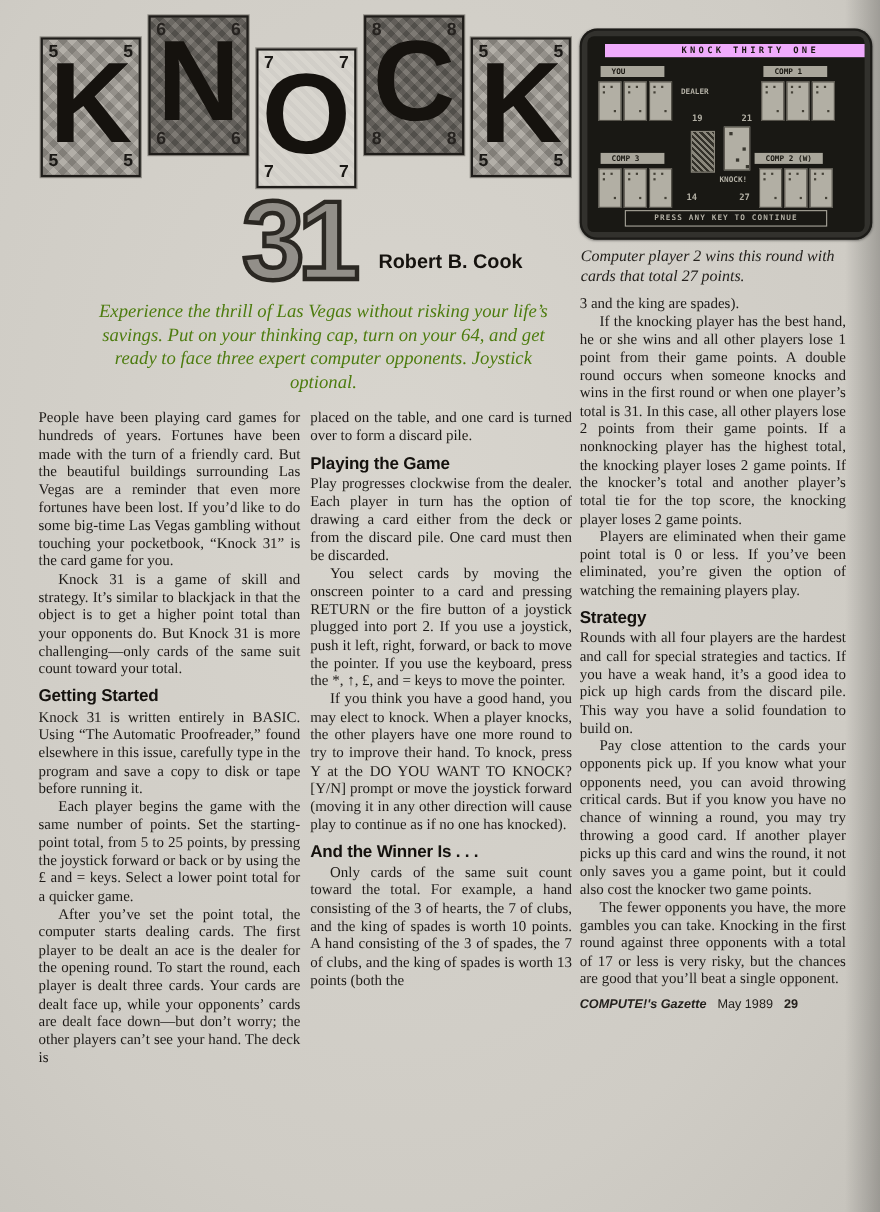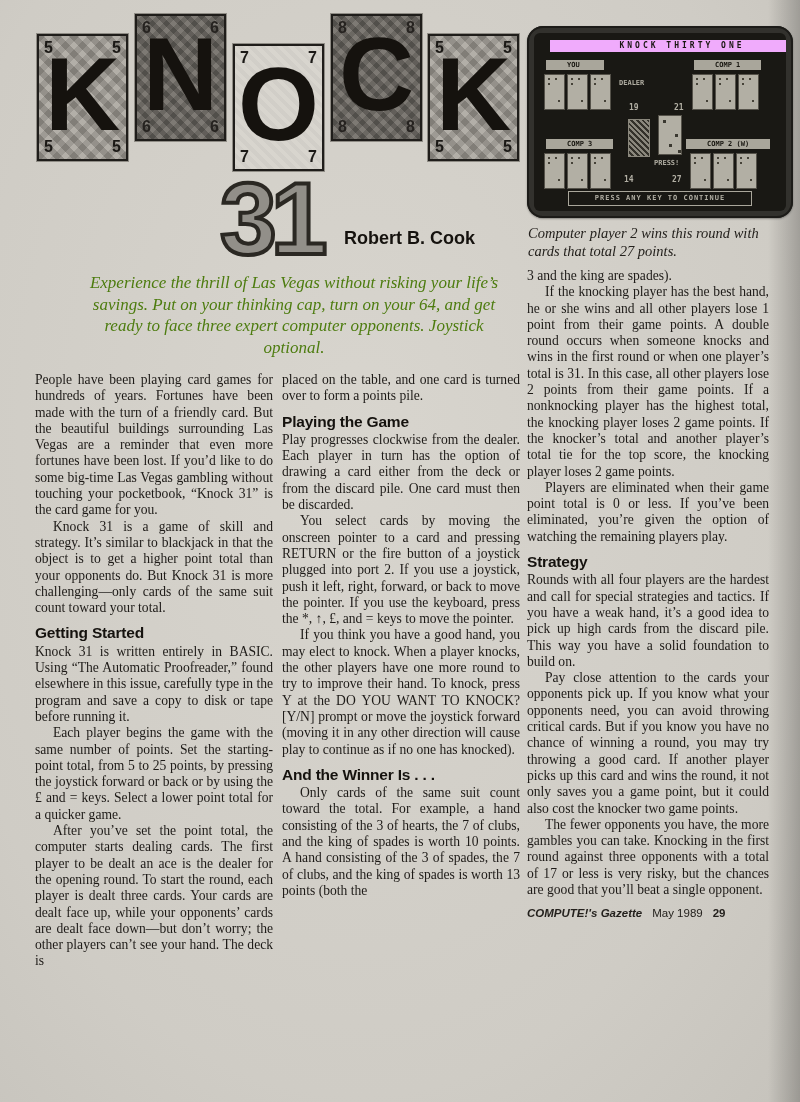--- a/index.html
+++ b/index.html
@@ -71,21 +71,21 @@
     position:relative; width:252px; height:178px; background:#191814;
     border-radius:6px; overflow:hidden;
     font-family:"DejaVu Sans Mono", monospace; color:#b2afa4;
   }
   .s-title {
     position:absolute; left:16px; top:7px; width:264px; height:12px;
     background:#f0abfc; color:#181610; font-size:8px; font-weight:700;
     text-align:center; line-height:12px; letter-spacing:3px; white-space:nowrap; overflow:hidden;
   }
   .s-label {
-    position:absolute; height:10px; min-width:58px; padding:0 21px;
+    position:absolute; height:10px; min-width:58px; padding:0 10px;
     background:#a9a69b; color:#181610; font-size:7px; font-weight:700; line-height:10px;
   }
   .lbl-you  { left:12px;  top:27px; }
   .lbl-c1   { left:160px; top:27px; }
   .lbl-c3   { left:12px;  top:106px; }
   .lbl-c2   { left:152px; top:106px; }
   .hand { position:absolute; display:flex; gap:2px; }
   .hand-you { left:10px;  top:41px; }
   .hand-c1  { left:158px; top:41px; }
   .hand-c3  { left:10px;  top:120px; }
@@ -234,21 +234,21 @@
       <div class="mini"></div>
       <div class="mini"></div>
       <div class="mini"></div>
     </div>
 
     <div class="s-dealer">DEALER</div>
     <div class="s-score sc-you">19</div>
     <div class="s-score sc-c1">21</div>
     <div class="s-score sc-c3">14</div>
     <div class="s-score sc-c2">27</div>
-    <div class="s-knock">PRESS!</div>
+    <div class="s-knock">KNOCK!</div>
 
     <div class="deck"></div>
     <div class="upcard"></div>
 
     <div class="s-status">PRESS ANY KEY TO CONTINUE</div>
   </div>
 </div>
 <p class="caption">Computer player 2 wins this round with cards that total 27 points.</p>
 
 <p class="intro">Experience the thrill of Las Vegas without risking your life’s savings. Put on your thinking cap, turn on your 64, and get ready to face three expert computer opponents. Joystick optional.</p>
@@ -256,21 +256,21 @@
 <div class="col col-1">
   <p class="first">People have been playing card games for hundreds of years. Fortunes have been made with the turn of a friendly card. But the beautiful buildings surrounding Las Vegas are a reminder that even more fortunes have been lost. If you’d like to do some big-time Las Vegas gambling without touching your pocketbook, “Knock 31” is the card game for you.</p>
   <p>Knock 31 is a game of skill and strategy. It’s similar to blackjack in that the object is to get a higher point total than your opponents do. But Knock 31 is more challenging—only cards of the same suit count toward your total.</p>
   <h3>Getting Started</h3>
   <p class="first">Knock 31 is written entirely in BASIC. Using “The Automatic Proofreader,” found elsewhere in this issue, carefully type in the program and save a copy to disk or tape before running it.</p>
   <p>Each player begins the game with the same number of points. Set the starting-point total, from 5 to 25 points, by pressing the joystick forward or back or by using the £ and = keys. Select a lower point total for a quicker game.</p>
   <p>After you’ve set the point total, the computer starts dealing cards. The first player to be dealt an ace is the dealer for the opening round. To start the round, each player is dealt three cards. Your cards are dealt face up, while your opponents’ cards are dealt face down—but don’t worry; the other players can’t see your hand. The deck is</p>
 </div>
 
 <div class="col col-2">
-  <p class="first">placed on the table, and one card is turned over to form a points pile.</p>
+  <p class="first">placed on the table, and one card is turned over to form a discard pile.</p>
   <h3>Playing the Game</h3>
   <p class="first">Play progresses clockwise from the dealer. Each player in turn has the option of drawing a card either from the deck or from the discard pile. One card must then be discarded.</p>
   <p>You select cards by moving the onscreen pointer to a card and pressing RETURN or the fire button of a joystick plugged into port 2. If you use a joystick, push it left, right, forward, or back to move the pointer. If you use the keyboard, press the *, ↑, £, and = keys to move the pointer.</p>
   <p>If you think you have a good hand, you may elect to knock. When a player knocks, the other players have one more round to try to improve their hand. To knock, press Y at the DO YOU WANT TO KNOCK? [Y/N] prompt or move the joystick forward (moving it in any other direction will cause play to continue as if no one has knocked).</p>
   <h3>And the Winner Is . . .</h3>
   <p>Only cards of the same suit count toward the total. For example, a hand consisting of the 3 of hearts, the 7 of clubs, and the king of spades is worth 10 points. A hand consisting of the 3 of spades, the 7 of clubs, and the king of spades is worth 13 points (both the</p>
 </div>
 
 <div class="col col-3">
   <p class="first">3 and the king are spades).</p>

